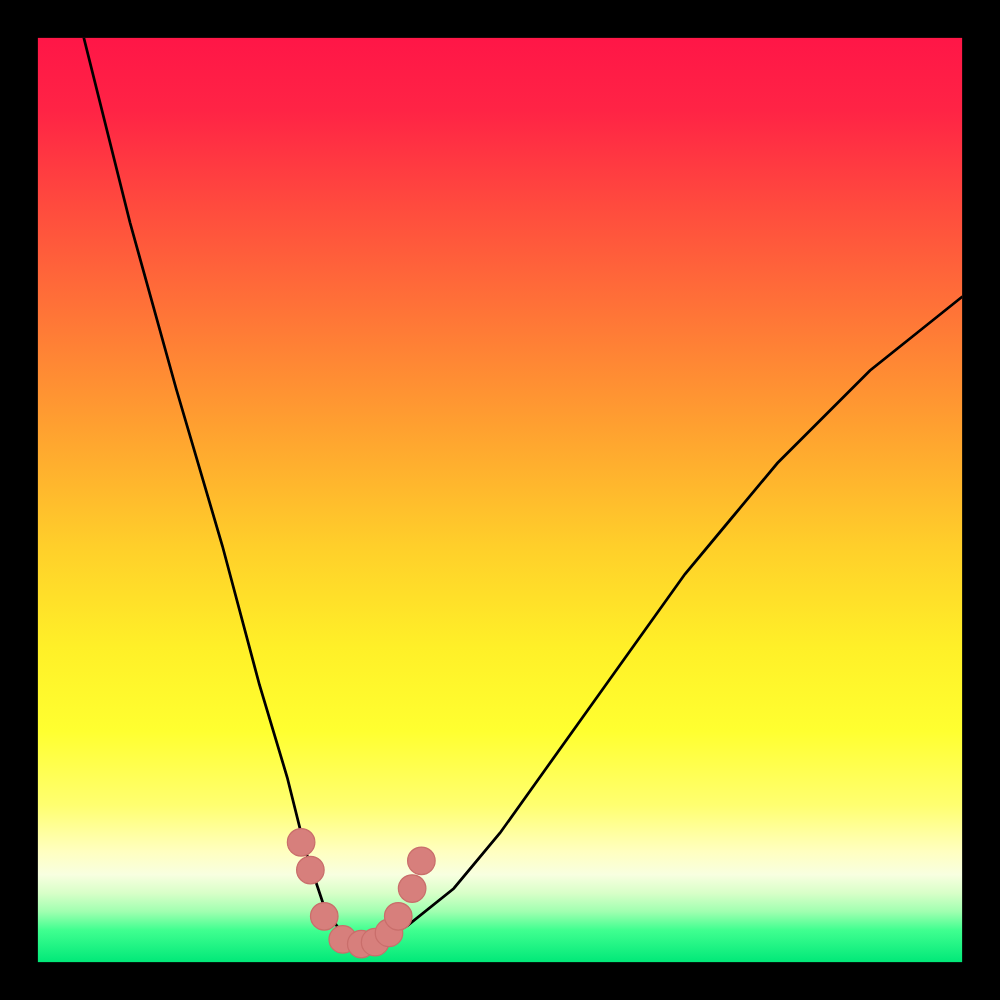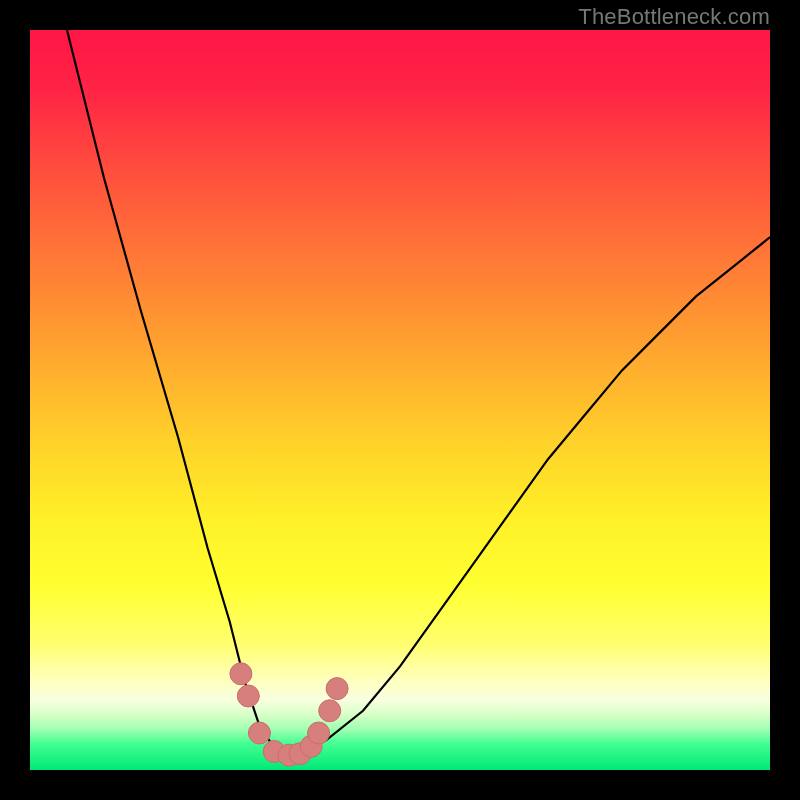--- a/index.html
+++ b/index.html
@@ -45,21 +45,20 @@
     inset: 0;
     width: 100%;
     height: 100%;
   }
 </style>
 </head>
 <body>
 
 <div class="frame">
 
-  <div class="watermark">TheBottleneck.com</div>
 
   <div class="plot-area">
     <svg class="gradient" viewBox="0 0 740 740" preserveAspectRatio="none">
       <defs>
         <linearGradient id="bg-grad" x1="0" y1="0" x2="0" y2="1">
             <stop offset="0%" stop-color="#ff1647"></stop>
             <stop offset="8%" stop-color="#ff2445"></stop>
             <stop offset="18%" stop-color="#ff4a3e"></stop>
             <stop offset="30%" stop-color="#ff7537"></stop>
             <stop offset="42%" stop-color="#ffa030"></stop>

